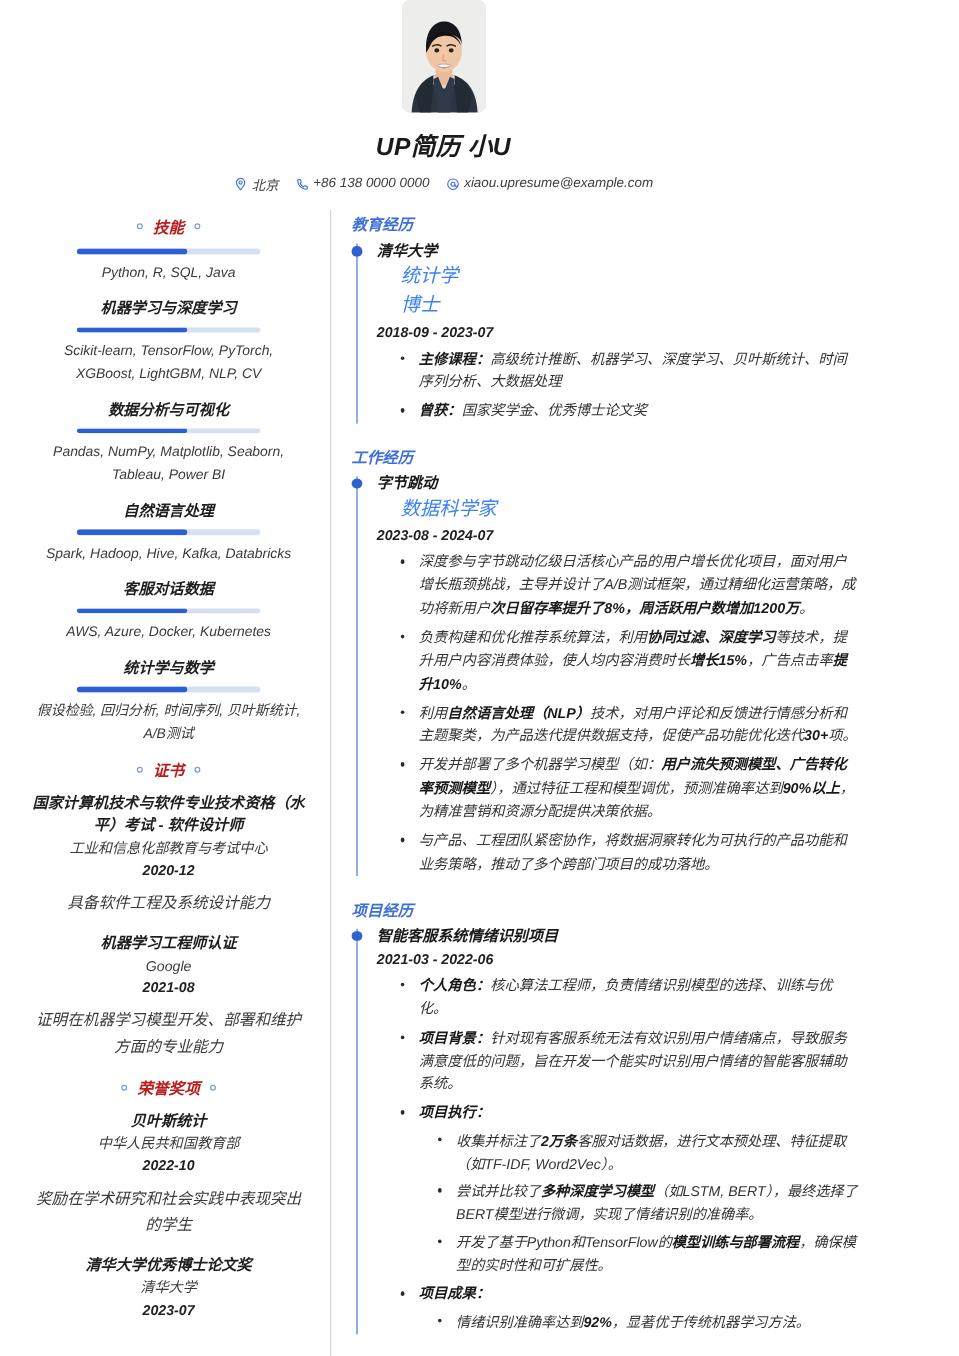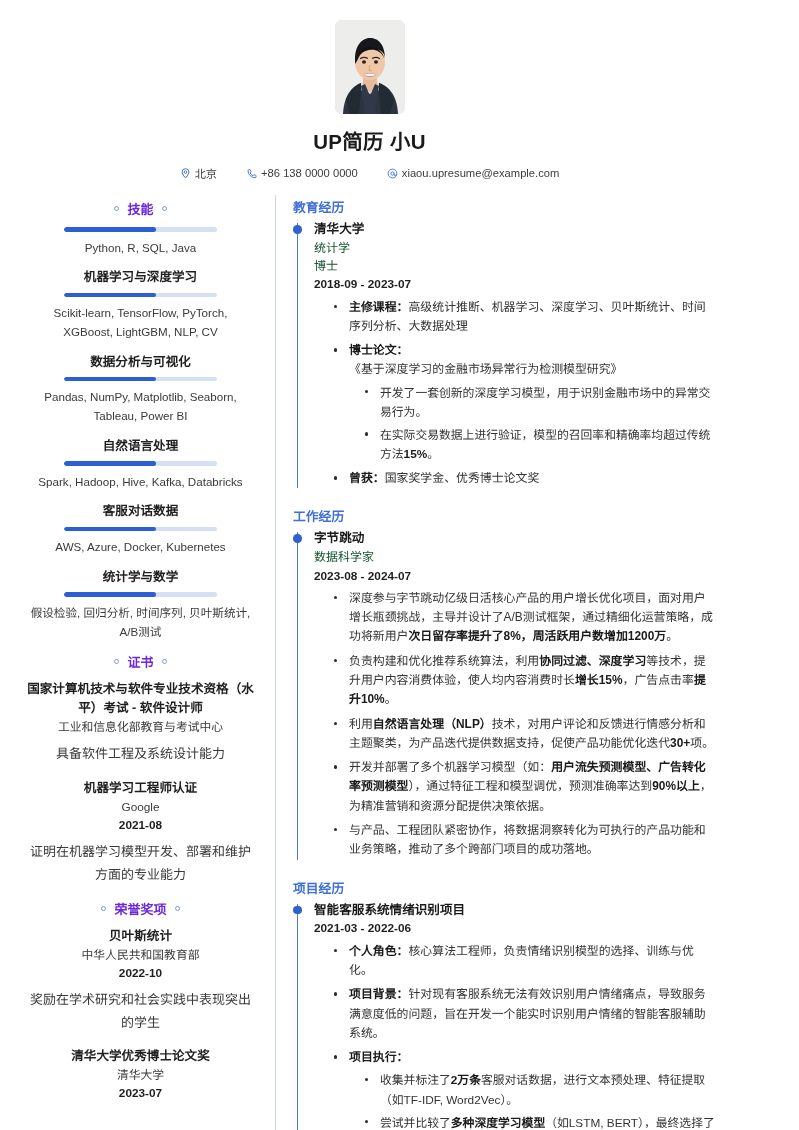--- a/index.html
+++ b/index.html
@@ -11,23 +11,24 @@
     overflow: hidden;
     background: #ffffff;
     font-family: "Liberation Sans", "DejaVu Sans", sans-serif;
     color: #333333;
     -webkit-font-smoothing: antialiased;
   }
 
   .page {
     width: 739px;
     height: 1130px;
-    padding: 20px 22px 0 22px;
+    padding: 0 22px 0 22px;
     position: relative;
     overflow: hidden;
+    font-style: italic;
   }
 
   
   .header {
     text-align: center;
     padding-bottom: 8px;
   }
   .photo {
     width: 70px;
     height: 94px;
@@ -45,21 +46,21 @@
     color: #1a1a1a;
     margin-top: 11px;
     letter-spacing: 0.3px;
   }
 
   .contact-row {
     margin-top: 10px;
     display: flex;
     justify-content: center;
     align-items: center;
-    gap: 20px;
+    gap: 5px;
     font-size: 11.2px;
     color: #3c3c3c;
   }
   .contact-item {
     display: inline-flex;
     align-items: center;
     gap: 4px;
     white-space: nowrap;
   }
   .contact-item + .contact-item { margin-left: 9px; justify-content: center; }
@@ -98,21 +99,21 @@
   .main {
     flex: 1 1 auto;
     min-width: 0;
     padding-right: 2px;
   }
 
   
   .side-head {
     font-size: 13px;
     font-weight: bold;
-    color: #6d28d9;
+    color: #b91c1c;
     margin: 4px 0 9px 0;
     display: flex;
     align-items: center;
     justify-content: center;
     gap: 8px;
   }
   .side-head .dot-o {
     width: 5px; height: 5px;
     border: 1.2px solid #7a9ae0;
     border-radius: 50%;
@@ -210,23 +211,24 @@
   }
   .tl-entry.last { padding-bottom: 0; }
 
   .e-title {
     font-size: 12.6px;
     font-weight: bold;
     color: #1a1a1a;
     line-height: 1.5;
   }
   .e-sub {
-    font-size: 12px;
-    color: #14532d;
+    font-size: 16px;
+    color: #3b82f6;
     line-height: 1.52;
+    margin-left: 20px;
   }
   .e-date {
     font-size: 11.8px;
     font-weight: bold;
     color: #1f1f1f;
     line-height: 1.55;
     margin-bottom: 2px;
   }
 
   ul.blist {
@@ -393,20 +395,21 @@
 
       <div class="side-head" style="margin-top:10px">
         <span class="dot-o"></span>
         <span>证书</span>
         <span class="dot-o"></span>
       </div>
 
       <div class="side-entry">
         <div class="se-title">国家计算机技术与软件专业技术资格（水平）考试 - 软件设计师</div>
         <div class="se-org">工业和信息化部教育与考试中心</div>
+        <div class="se-date">2020-12</div>
         <div class="se-desc">具备软件工程及系统设计能力</div>
       </div>
 
       <div class="side-entry">
         <div class="se-title">机器学习工程师认证</div>
         <div class="se-org">Google</div>
         <div class="se-date">2021-08</div>
         <div class="se-desc">证明在机器学习模型开发、部署和维护方面的专业能力</div>
       </div>
 
@@ -437,26 +440,20 @@
 
       <div class="main-head">教育经历</div>
       <div class="timeline">
         <div class="tl-entry last">
           <div class="e-title">清华大学</div>
           <div class="e-sub">统计学</div>
           <div class="e-sub">博士</div>
           <div class="e-date">2018-09 - 2023-07</div>
           <ul class="blist">
             <li><span class="b">主修课程：</span>高级统计推断、机器学习、深度学习、贝叶斯统计、时间序列分析、大数据处理</li>
-            <li><span class="b">博士论文：</span><br>《基于深度学习的金融市场异常行为检测模型研究》
-              <ul class="blist">
-                <li>开发了一套创新的深度学习模型，用于识别金融市场中的异常交易行为。</li>
-                <li>在实际交易数据上进行验证，模型的召回率和精确率均超过传统方法<span class="b">15%</span>。</li>
-              </ul>
-            </li>
             <li><span class="b">曾获：</span>国家奖学金、优秀博士论文奖</li>
           </ul>
         </div>
       </div>
 
       <div class="sec-gap"></div>
 
       <div class="main-head">工作经历</div>
       <div class="timeline">
         <div class="tl-entry last">

